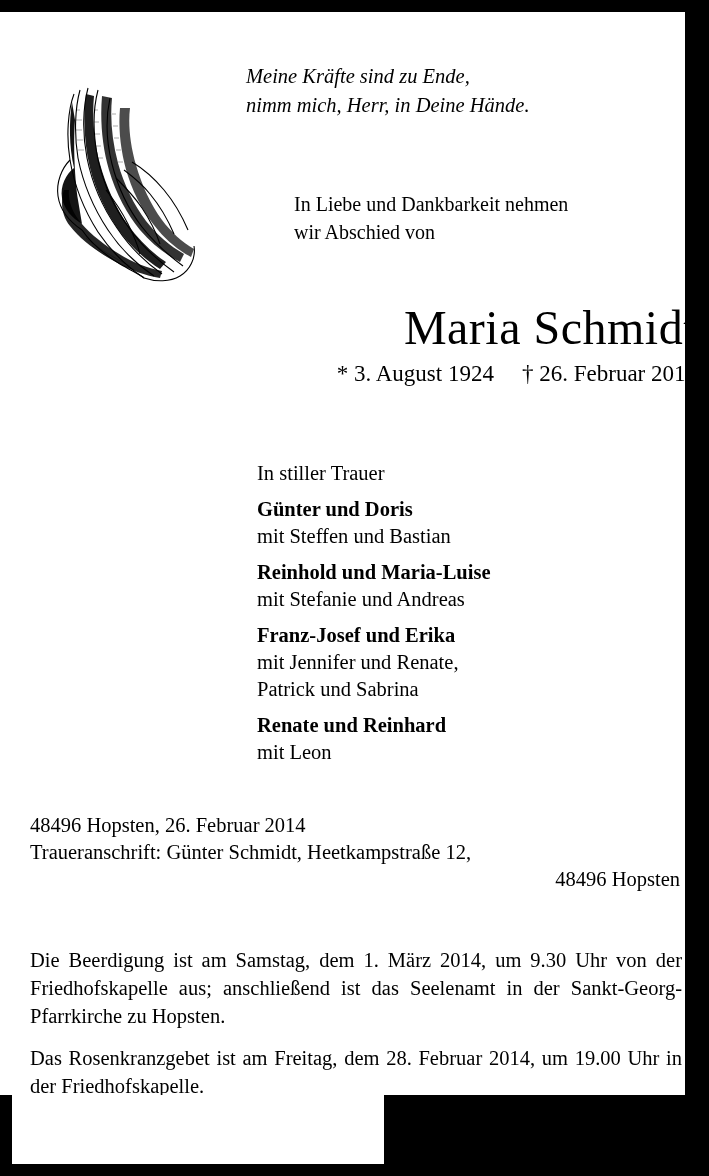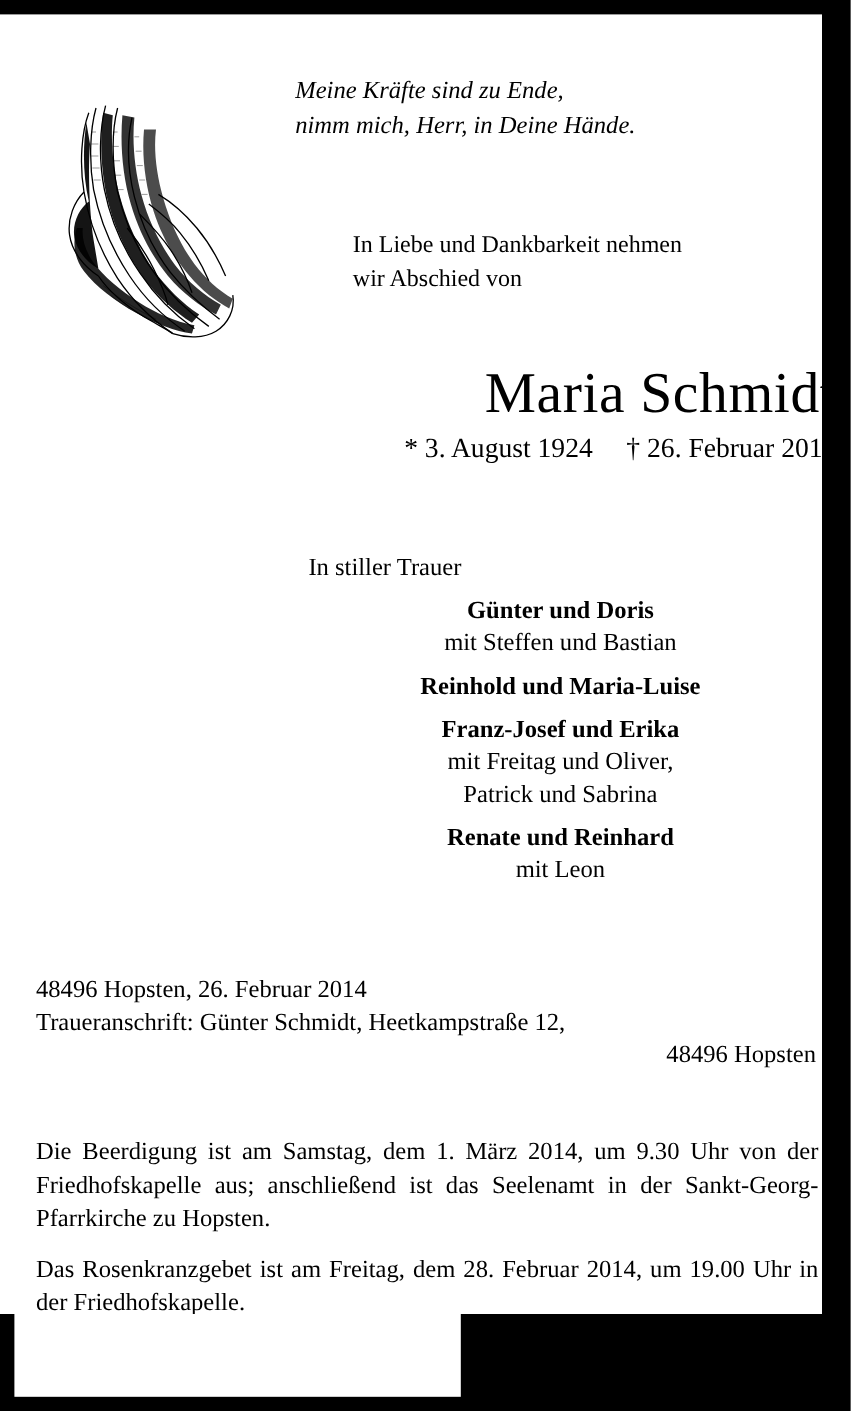--- a/index.html
+++ b/index.html
@@ -81,21 +81,21 @@
   .dates .birth { margin-right: 28px; }
   .mourning {
     position: absolute;
     left: 257px;
     top: 448px;
     width: 420px;
     font-size: 20.5px;
     line-height: 27px;
   }
   .mourning .lead { margin-bottom: 9px; }
-  .group { margin-bottom: 9px; text-align: center; }
+  .group { margin-bottom: 9px; }
   .group .nm { font-weight: bold; }
   .group .with { font-weight: normal; }
   .address {
     position: absolute;
     left: 30px;
     top: 800px;
     width: 650px;
     font-size: 20.5px;
     line-height: 27px;
   }
@@ -172,25 +172,26 @@
     <div class="mourning">
       <div class="lead">In stiller Trauer</div>
 
       <div class="group">
         <div class="nm">Günter und Doris</div>
         <div class="with">mit Steffen und Bastian</div>
       </div>
 
       <div class="group">
         <div class="nm">Reinhold und Maria-Luise</div>
+        <div class="with">mit Stefanie und Andreas</div>
       </div>
 
       <div class="group">
         <div class="nm">Franz-Josef und Erika</div>
-        <div class="with">mit Freitag und Oliver,</div>
+        <div class="with">mit Jennifer und Renate,</div>
         <div class="with">Patrick und Sabrina</div>
       </div>
 
       <div class="group">
         <div class="nm">Renate und Reinhard</div>
         <div class="with">mit Leon</div>
       </div>
     </div>
 
     <div class="address">

